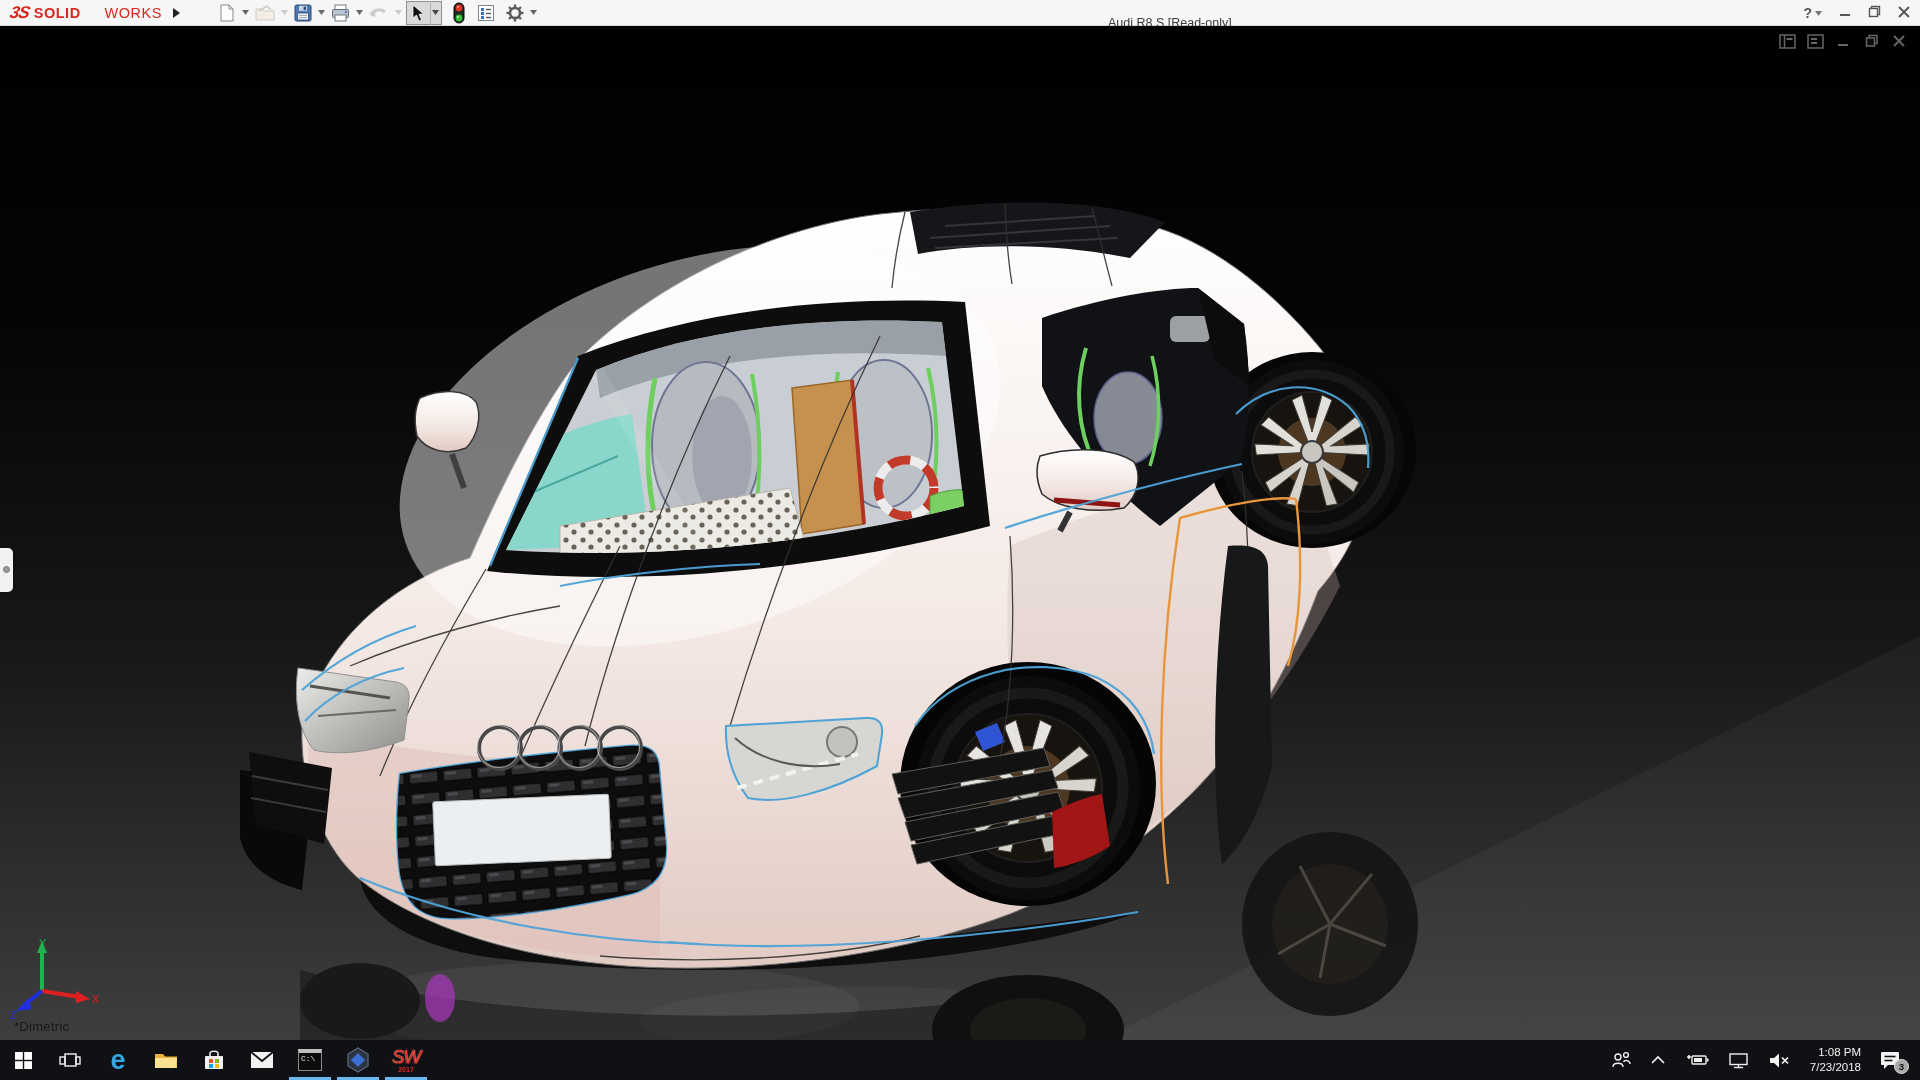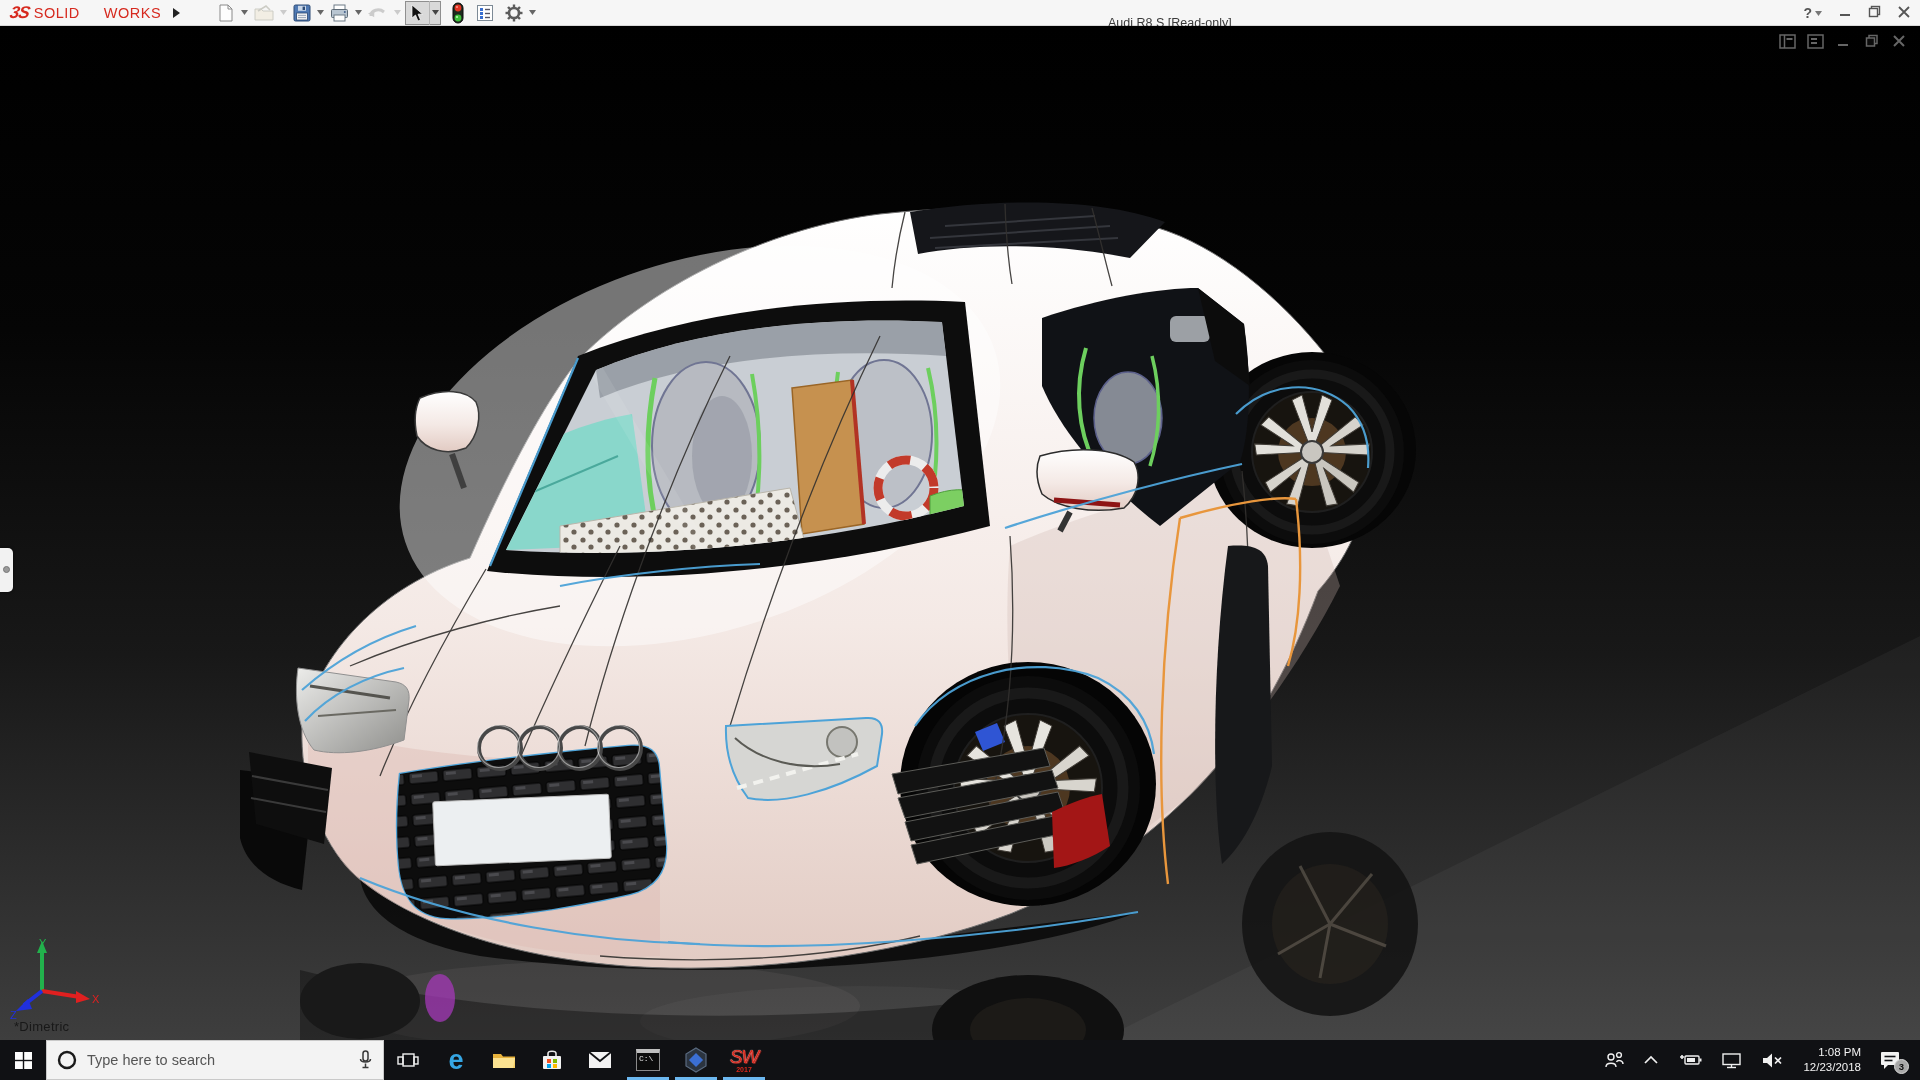--- a/index.html
+++ b/index.html
@@ -5,21 +5,21 @@
   * { margin:0; padding:0; box-sizing:border-box; }
   html,body { width:1920px; height:1080px; overflow:hidden; background:#000;
               font-family:"Liberation Sans", sans-serif; }
 
   
   .titlebar { position:absolute; top:0; left:0; width:1920px; height:26px;
               background:#f6f6f6; border-bottom:1px solid #d9d9d9; display:flex; align-items:center; }
   .logo { display:flex; align-items:baseline; padding:0 6px 0 10px; cursor:default; }
   .logo .mark { font-style:italic; font-weight:bold; font-size:17px; color:var(--accent-red);
                 transform:skewX(-12deg); letter-spacing:-1px; margin-right:5px; }
-  .logo .bold { font-weight:normal; font-size:14.5px; color:var(--accent-red); letter-spacing:.5px; }
+  .logo .bold { font-weight:bold; font-size:14.5px; color:var(--accent-red); letter-spacing:.5px; }
   .logo .light{ font-weight:300; font-size:14.5px; color:var(--accent-red); letter-spacing:.5px;padding-left:24px; }
   .flyout-btn { width:18px; height:22px; display:flex; align-items:center; justify-content:center; margin-right:30px; }
   .tb-icons { display:flex; align-items:center; gap:2px; }
   .tb-btn { display:flex; align-items:center; height:24px; padding:0 1px; }
   .tb-btn svg { display:block; }
   .caret { width:11px; height:24px; display:flex; align-items:center; justify-content:center; }
   .disabled { opacity:.45; }
   .sel-box { display:flex; align-items:center; border:1px solid #8f8f8f; background:#d9d9d9; height:24px; }
   .sel-box .caret { border-left:1px solid #b5b5b5; }
   .win-title { position:absolute; left:1108px; top:16px; font-size:12.5px; color:#3a3a3a; white-space:nowrap; }
@@ -529,32 +529,20 @@
 <div class="taskbar">
   <div class="start">
     <svg width="17" height="17">
         <rect x="0" y="0" width="7.8" height="7.8" fill="#fdfdfd"></rect>
         <rect x="9.2" y="0" width="7.8" height="7.8" fill="#fdfdfd"></rect>
         <rect x="0" y="9.2" width="7.8" height="7.8" fill="#fdfdfd"></rect>
         <rect x="9.2" y="9.2" width="7.8" height="7.8" fill="#fdfdfd"></rect>
       </svg>
   </div>
 
-  <div class="search">
-    <svg width="20" height="20">
-        <circle cx="10" cy="10" r="8" fill="none" stroke="#1a1a1a" stroke-width="2.4"></circle>
-      </svg>
-    <input type="text" placeholder="Type here to search" style="">
-    <svg width="15" height="20">
-        <rect x="5" y="1" width="5" height="10" rx="2.5" fill="none" stroke="#3a3a3a" stroke-width="1.5"></rect>
-        <path d="M2.5,9 C2.5,13 12.5,13 12.5,9" fill="none" stroke="#3a3a3a" stroke-width="1.5"></path>
-        <line x1="7.5" y1="13.5" x2="7.5" y2="17" stroke="#3a3a3a" stroke-width="1.5"></line>
-        <line x1="4.5" y1="17.5" x2="10.5" y2="17.5" stroke="#3a3a3a" stroke-width="1.5"></line>
-      </svg>
-  </div>
 
   <div class="app-btn">
     <svg width="22" height="20" class="ticon">
         <rect x="6" y="4" width="11" height="12"></rect>
         <rect x="1" y="7" width="5" height="7"></rect>
         <rect x="17" y="7" width="4" height="7"></rect>
       </svg>
   </div>
   <div class="app-btn">
     <span class="edge-e">e</span>
@@ -631,21 +619,21 @@
         </svg>
     </div>
     <div class="tray-btn">
       <svg width="24" height="17">
           <polygon points="2,6 6,6 11,1.5 11,15.5 6,11 2,11" fill="#f0f0f0"></polygon>
           <path d="M14,5.5 L20,11.5 M20,5.5 L14,11.5" stroke="#f0f0f0" stroke-width="1.7"></path>
         </svg>
     </div>
     <div class="clock">
       <div>1:08 PM</div>
-      <div>12/23/2018</div>
+      <div>7/23/2018</div>
     </div>
     <div class="tray-btn action-center">
       <svg width="22" height="20">
           <rect x="2" y="2" width="18" height="13" rx="1" fill="#f2f2f2"></rect>
           <path d="M5,15 L5,19 L9,15 Z" fill="#f2f2f2"></path>
           <line x1="5.5" y1="6.5" x2="16.5" y2="6.5" stroke="#101114" stroke-width="1.6"></line>
           <line x1="5.5" y1="10.5" x2="13.5" y2="10.5" stroke="#101114" stroke-width="1.6"></line>
         </svg>
       <div class="ac-badge">3</div>
     </div>

